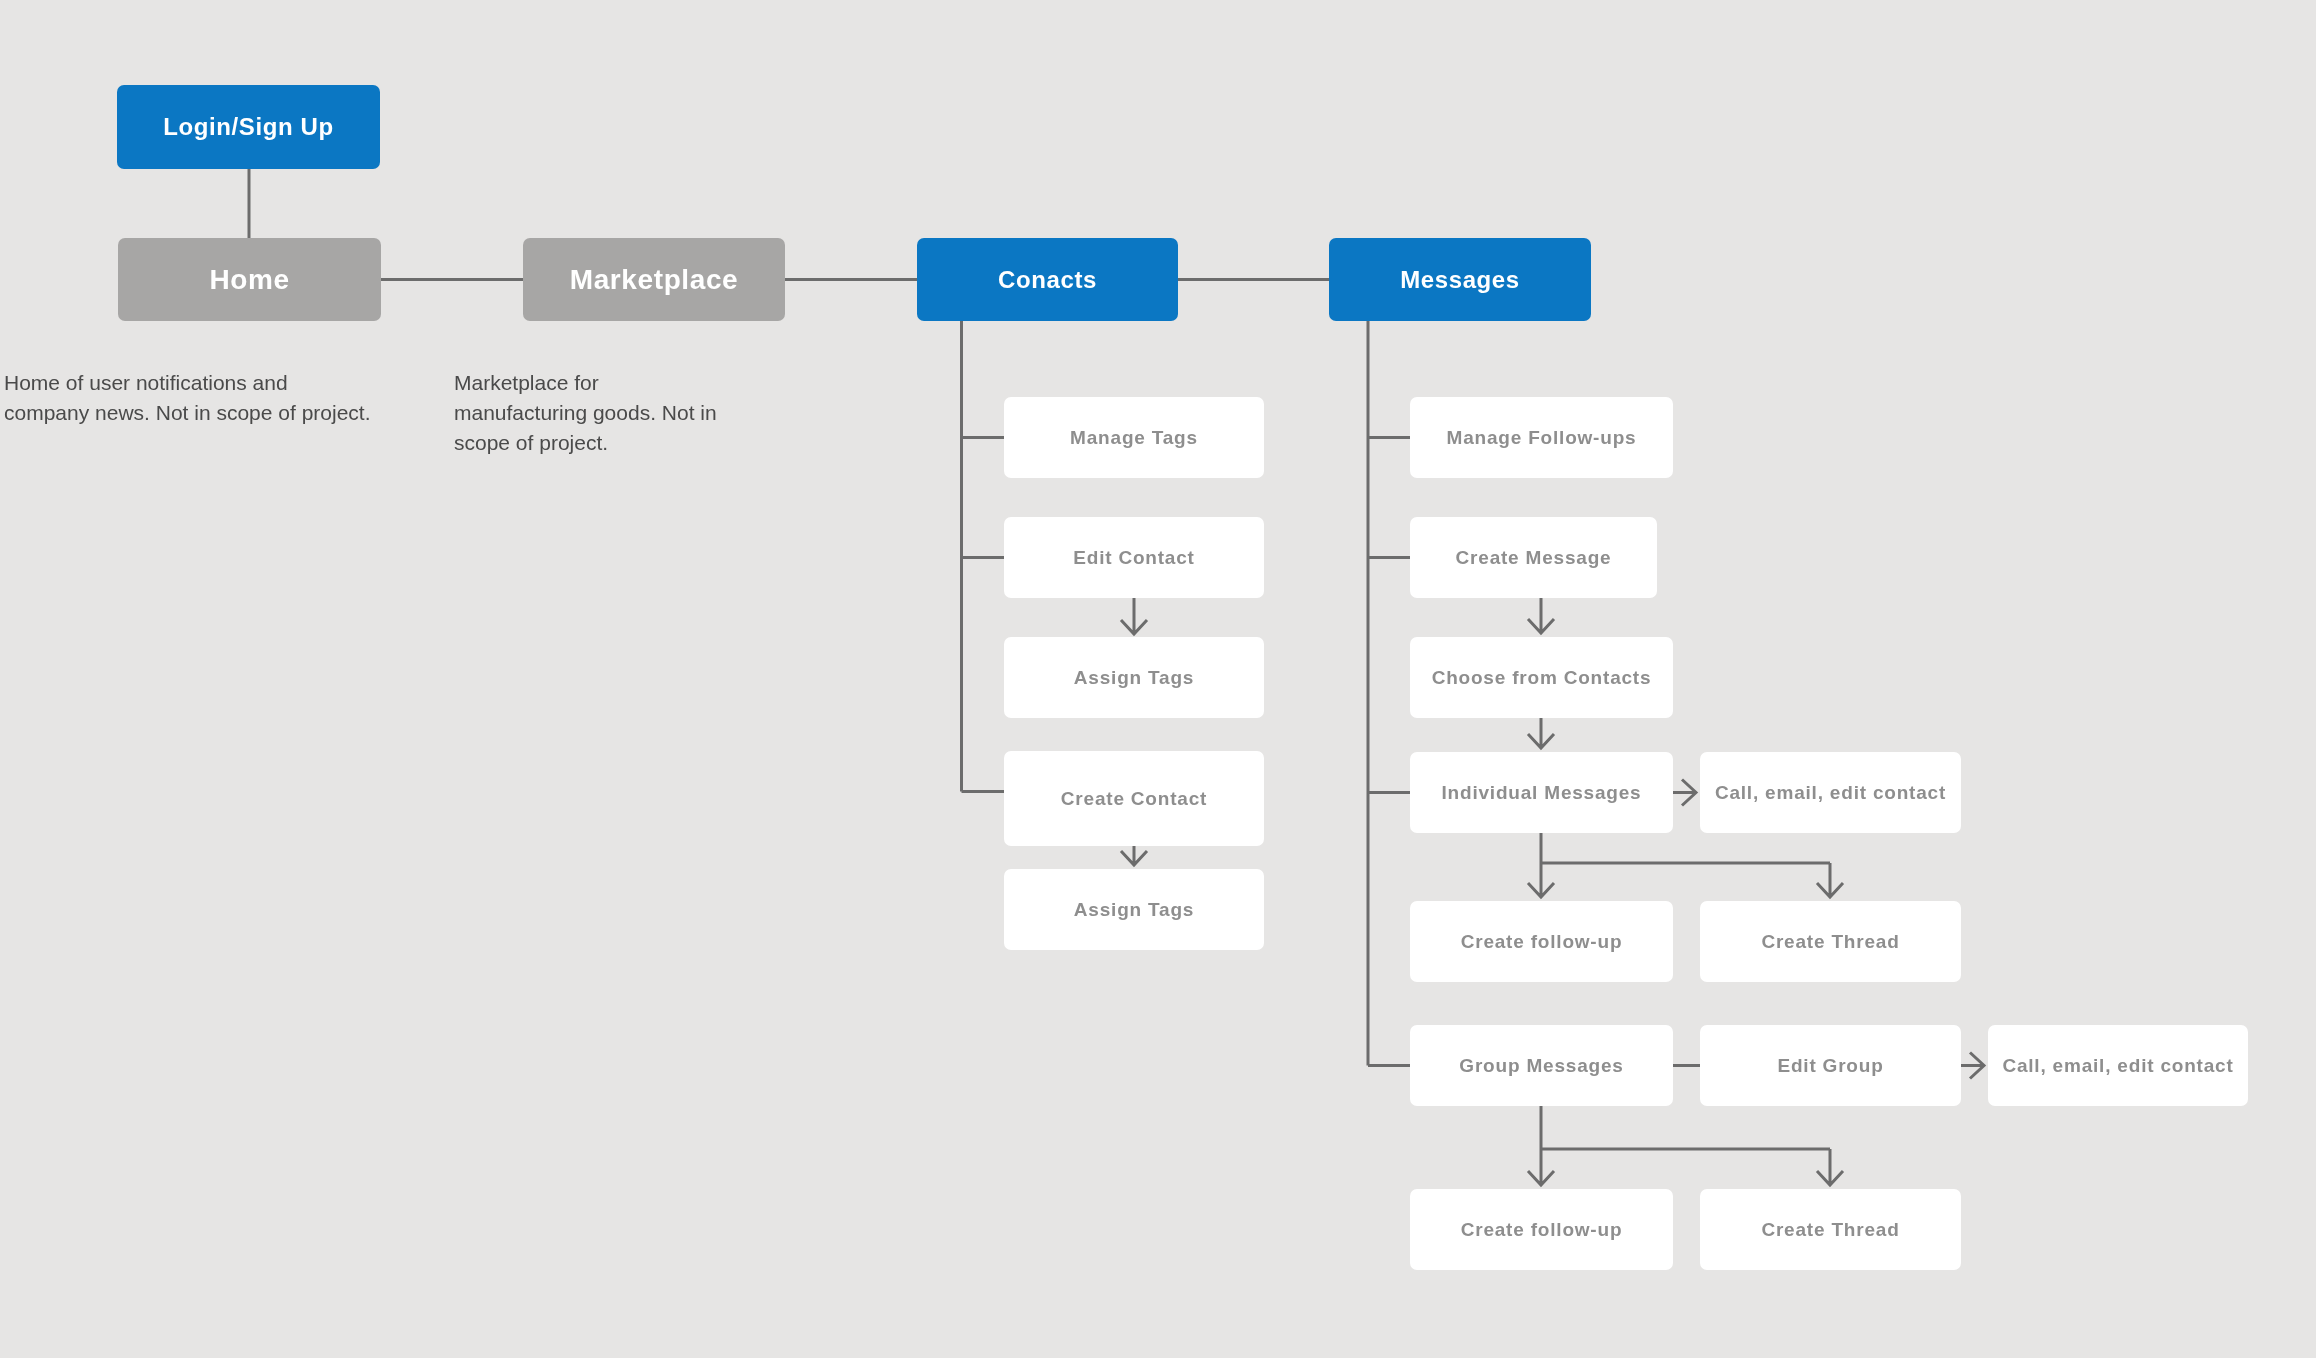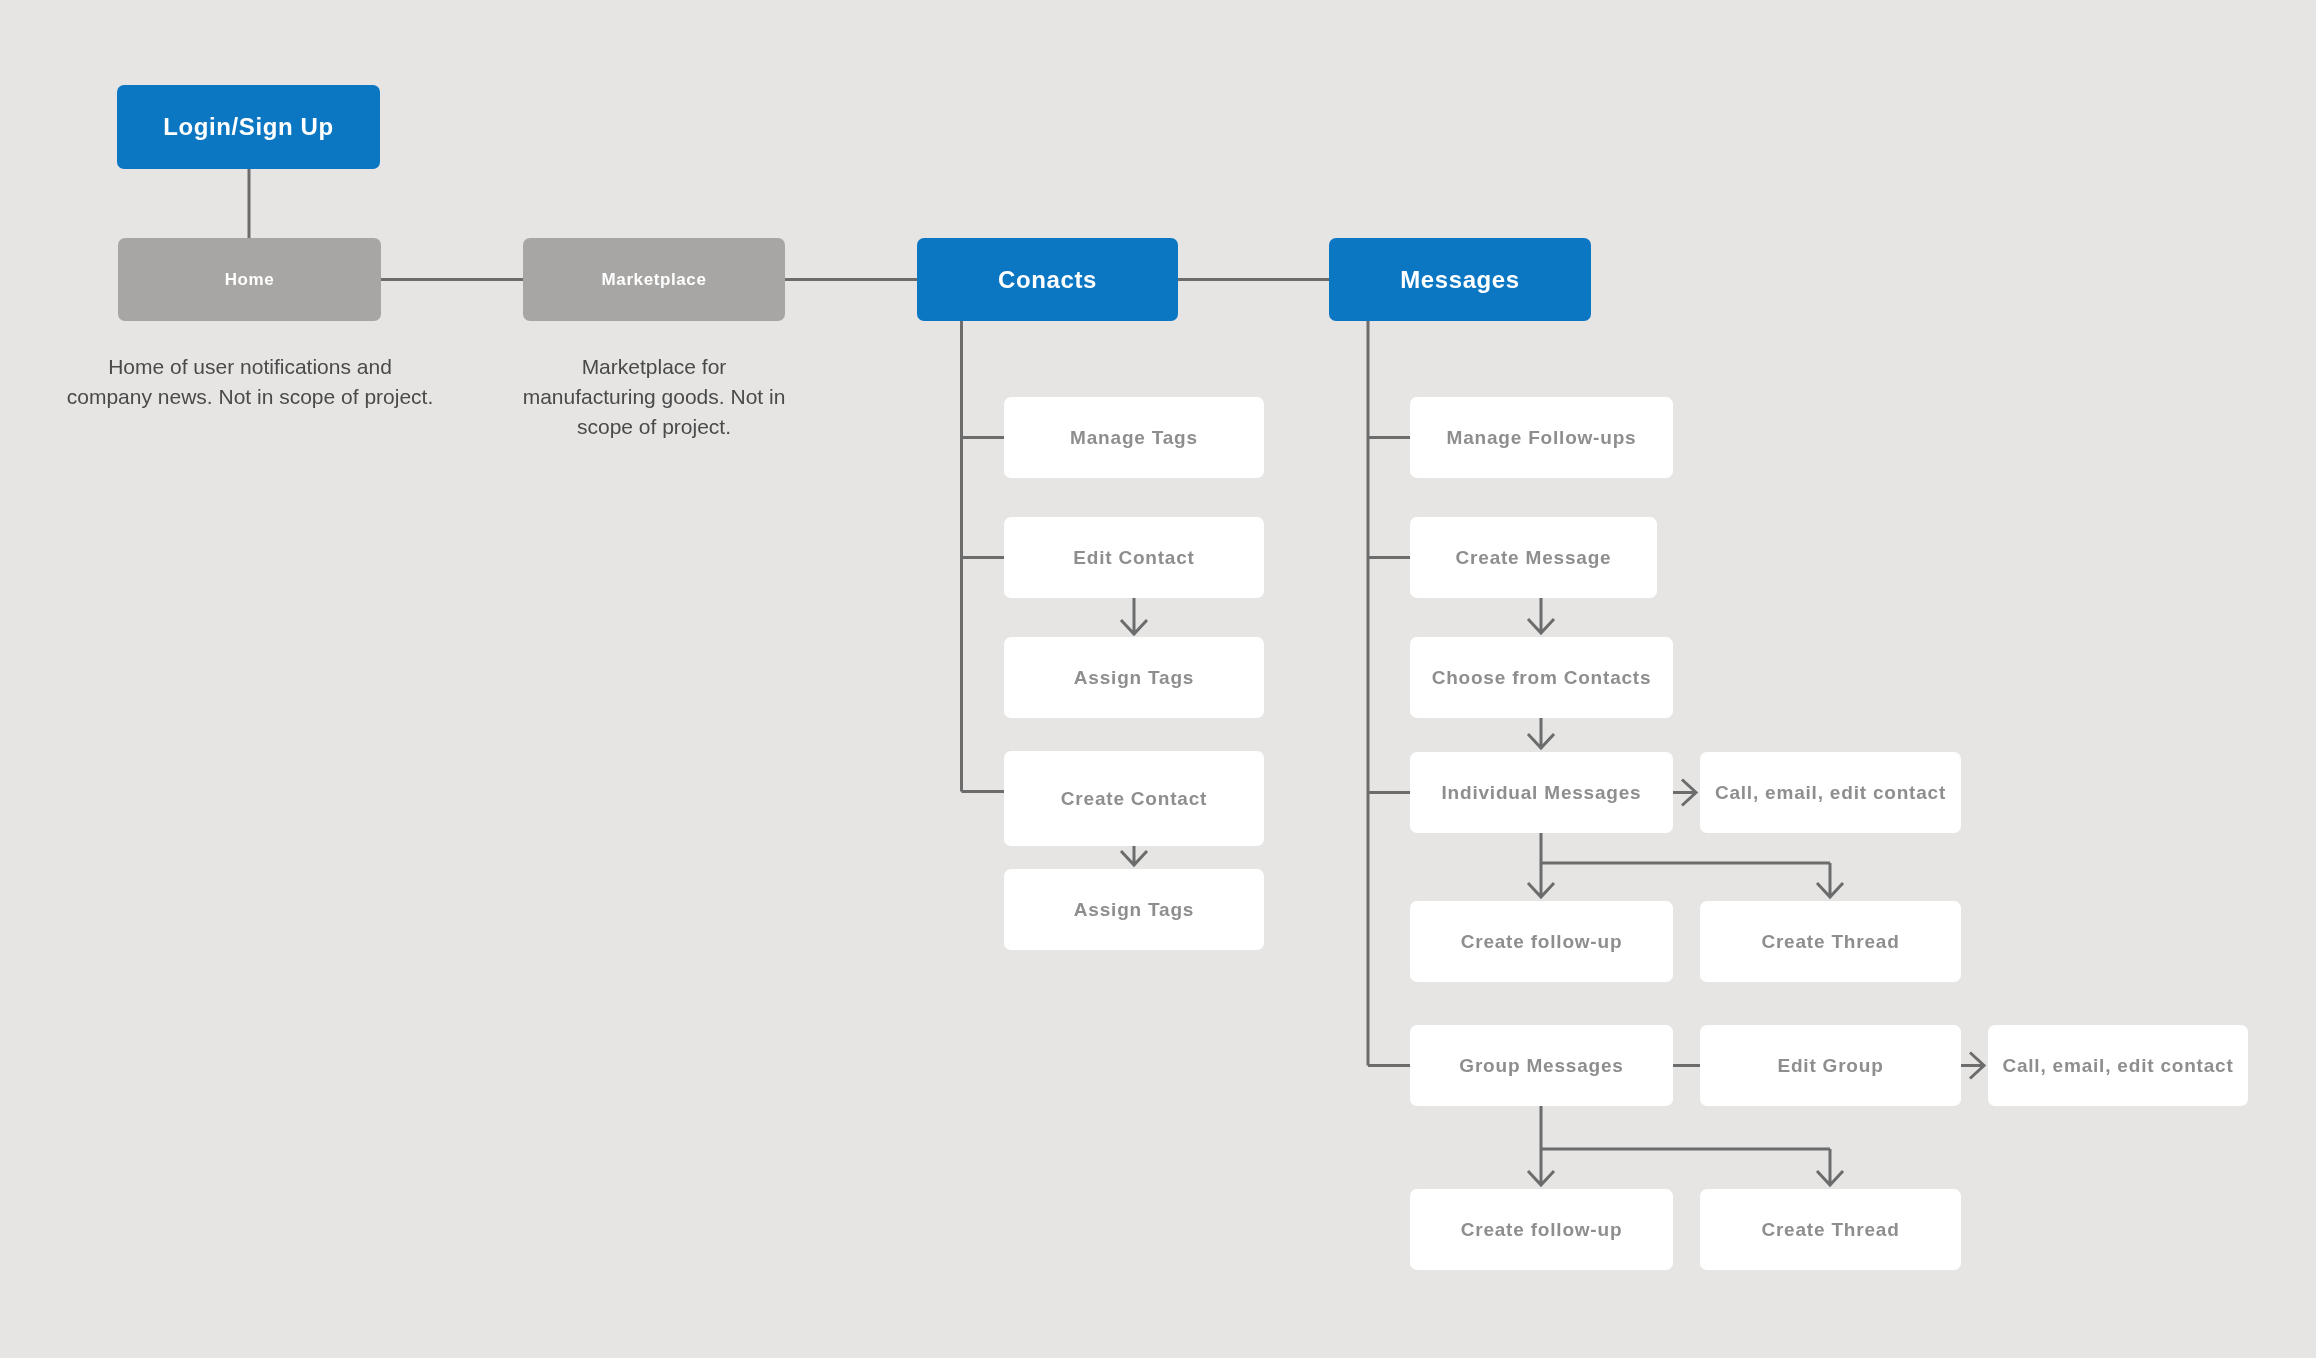--- a/index.html
+++ b/index.html
@@ -47,37 +47,37 @@
     background:var(--primary-blue);
     color:#FFFFFF;
     font-weight:bold;
     font-size:24px;
     letter-spacing:0.6px;
   }
   .node.gray{
     background:var(--inactive-gray);
     color:#FFFFFF;
     font-weight:bold;
-    font-size:17px;
+    font-size:28px;
     letter-spacing:0.6px;
     text-align:right;
   }
   .node.white{
     background:var(--card-white);
     color:var(--card-label);
     font-weight:bold;
     font-size:19px;
     letter-spacing:0.8px;
   }
   .desc{
     position:absolute;
     color:var(--description-text);
     font-size:21px;
     line-height:30px;
-    text-align:center;
+    margin-top:16px;
   }
   .desc div{white-space:nowrap;}
 </style>
 </head>
 <body>
 
 <div class="canvas">
 
   <svg class="edges" viewBox="0 0 2316 1358">
     <path d="M249 169 L249 238"></path>

